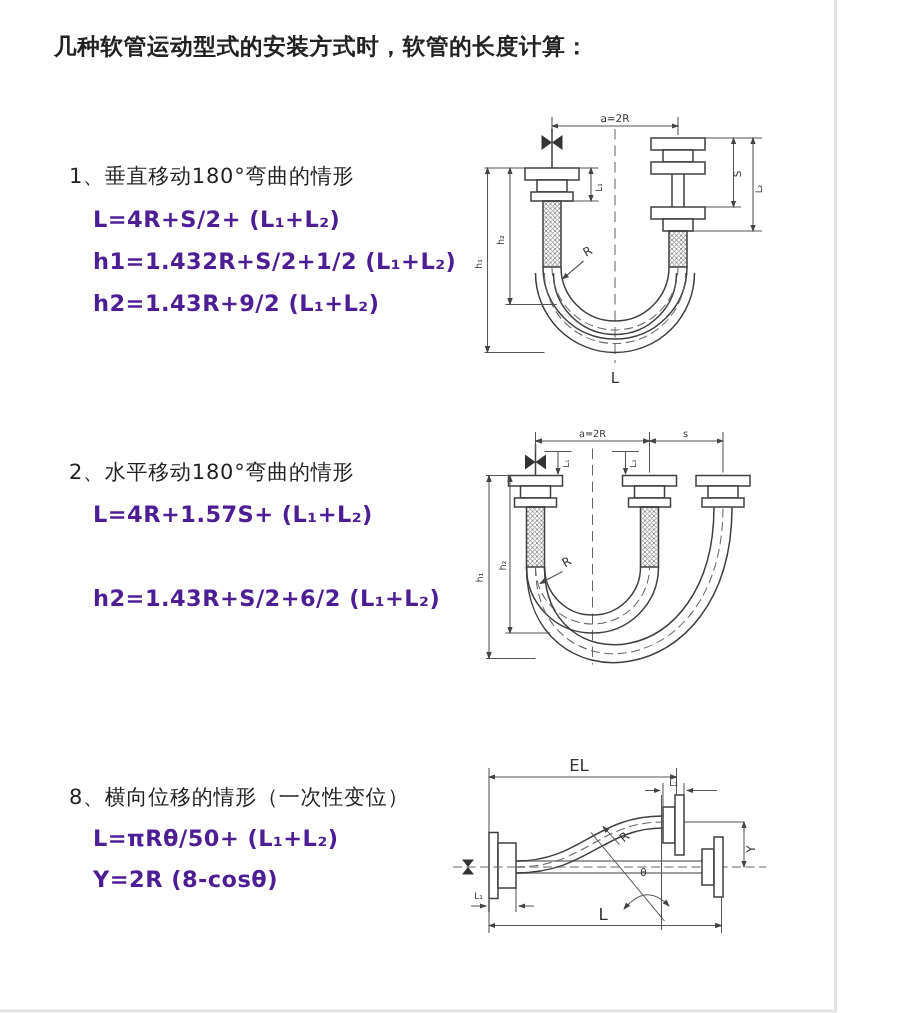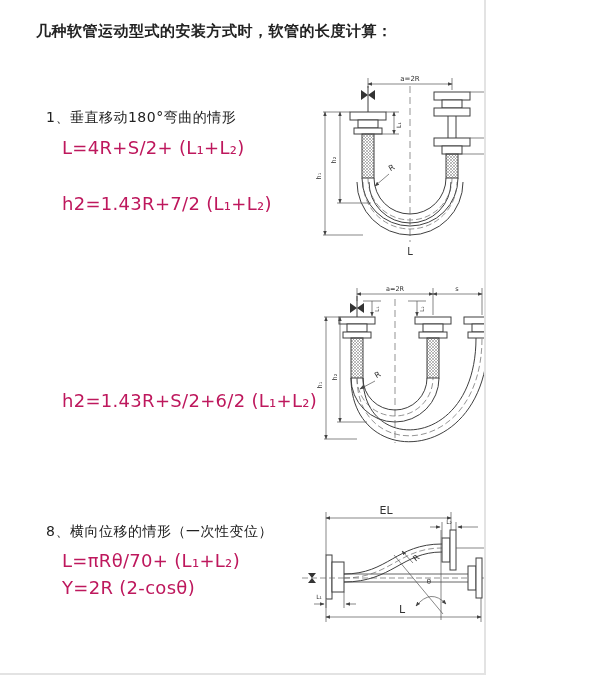--- a/index.html
+++ b/index.html
@@ -1,41 +1,44 @@
 <!DOCTYPE html>
 <html><head>
 <meta charset="utf-8">
 <style>
   html,body{margin:0;padding:0;background:#fff;}
-  .page{position:relative;width:486px;height:675px;background:#ffffff;overflow:hidden;
+  .page{position:relative;width:558px;height:675px;background:#ffffff;overflow:hidden;
         font-family:"DejaVu Sans","Liberation Sans",sans-serif;color:#222;
         border-right:2px solid #e3e3e3;border-bottom:2px solid #e3e3e3;box-sizing:border-box;}
   .t{position:absolute;white-space:nowrap;}
   .title{left:36px;top:22px;font-size:15px;font-weight:700;letter-spacing:0.5px;}
   .heading{font-size:14px;font-weight:400;letter-spacing:0.5px;}
-  .formula{font-size:18px;font-weight:400;letter-spacing:0.3px;color:#be185d;}
+  .formula{font-size:15px;font-weight:700;letter-spacing:0.3px;color:#4c1d95;}
   svg text{fill:#333;font-family:"DejaVu Sans","Liberation Sans",sans-serif;}
   svg{position:absolute;}
 </style>
 </head>
 <body>
 
 <div class="page">
 
   <div class="t title">几种软管运动型式的安装方式时，软管的长度计算：</div>
 
   <div class="t heading" style="left:46px;top:109px">1、垂直移动180°弯曲的情形</div>
   <div class="t formula" style="left:62px;top:137px">L=4R+S/2+ (L₁+L₂)</div>
-  <div class="t formula" style="left:62px;top:193px">h2=1.43R+7/2 (L₁+L₂)</div>
-
+  <div class="t formula" style="left:62px;top:165px">h1=1.432R+S/2+1/2 (L₁+L₂)</div>
+  <div class="t formula" style="left:62px;top:193px">h2=1.43R+9/2 (L₁+L₂)</div>
+
+  <div class="t heading" style="left:46px;top:306px">2、水平移动180°弯曲的情形</div>
+  <div class="t formula" style="left:62px;top:334px">L=4R+1.57S+ (L₁+L₂)</div>
   <div class="t formula" style="left:62px;top:390px">h2=1.43R+S/2+6/2 (L₁+L₂)</div>
 
   <div class="t heading" style="left:46px;top:523px">8、横向位移的情形（一次性变位）</div>
-  <div class="t formula" style="left:62px;top:550px">L=πRθ/70+ (L₁+L₂)</div>
-  <div class="t formula" style="left:62px;top:577px">Y=2R (2-cosθ)</div>
+  <div class="t formula" style="left:62px;top:550px">L=πRθ/50+ (L₁+L₂)</div>
+  <div class="t formula" style="left:62px;top:577px">Y=2R (8-cosθ)</div>
 
   <svg style="left:313px;top:64px" width="280" height="200" viewBox="0 0 280 200">
     <defs>
       <pattern id="hp1" width="3" height="3" patternUnits="userSpaceOnUse">
         <path d="M0,0 L3,3 M3,0 L0,3" stroke="#777" stroke-width="0.5"></path>
       </pattern>
       <marker id="a1" viewBox="0 0 8 8" refX="7" refY="4" markerWidth="7" markerHeight="7" orient="auto-start-reverse">
         <path d="M0,1 L8,4 L0,7 z" fill="#444"></path>
       </marker>
     </defs>

